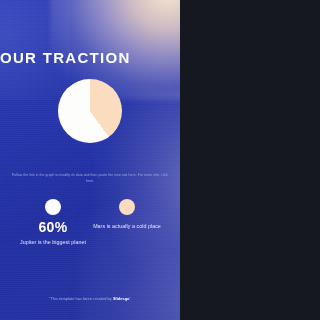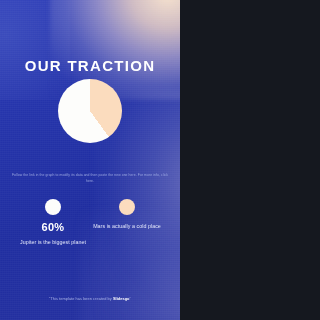--- a/index.html
+++ b/index.html
@@ -88,24 +88,24 @@
     pointer-events: none;
   }
   .content {
     position: absolute;
     inset: 0;
   }
 
   
   .title {
     position: absolute;
-    top: 57px;
+    top: 49px;
     left: 0;
     width: 180px;
-    text-align: center;
+    text-align: left;
     color: #ffffff;
     font-size: 15px;
     font-weight: bold;
     letter-spacing: 1.3px;
     line-height: 17px;
   }
 
   
   .pie-wrap {
     position: absolute;
@@ -156,21 +156,21 @@
   .dot {
     width: 16px;
     height: 16px;
     border-radius: 50%;
     margin: 0 auto 7px auto;
   }
   .dot-white { background: #fdfdfb; }
   .dot-peach { background: #fbdcbe; }
   .pct {
     color: #ffffff;
-    font-size: 11px;
+    font-size: 14px;
     font-weight: bold;
     letter-spacing: 0.3px;
     line-height: 11px;
     margin-bottom: 5px;
   }
   .desc {
     color: #e3e7fa;
     font-size: 5.3px;
     line-height: 8px;
     letter-spacing: 0.05px;

